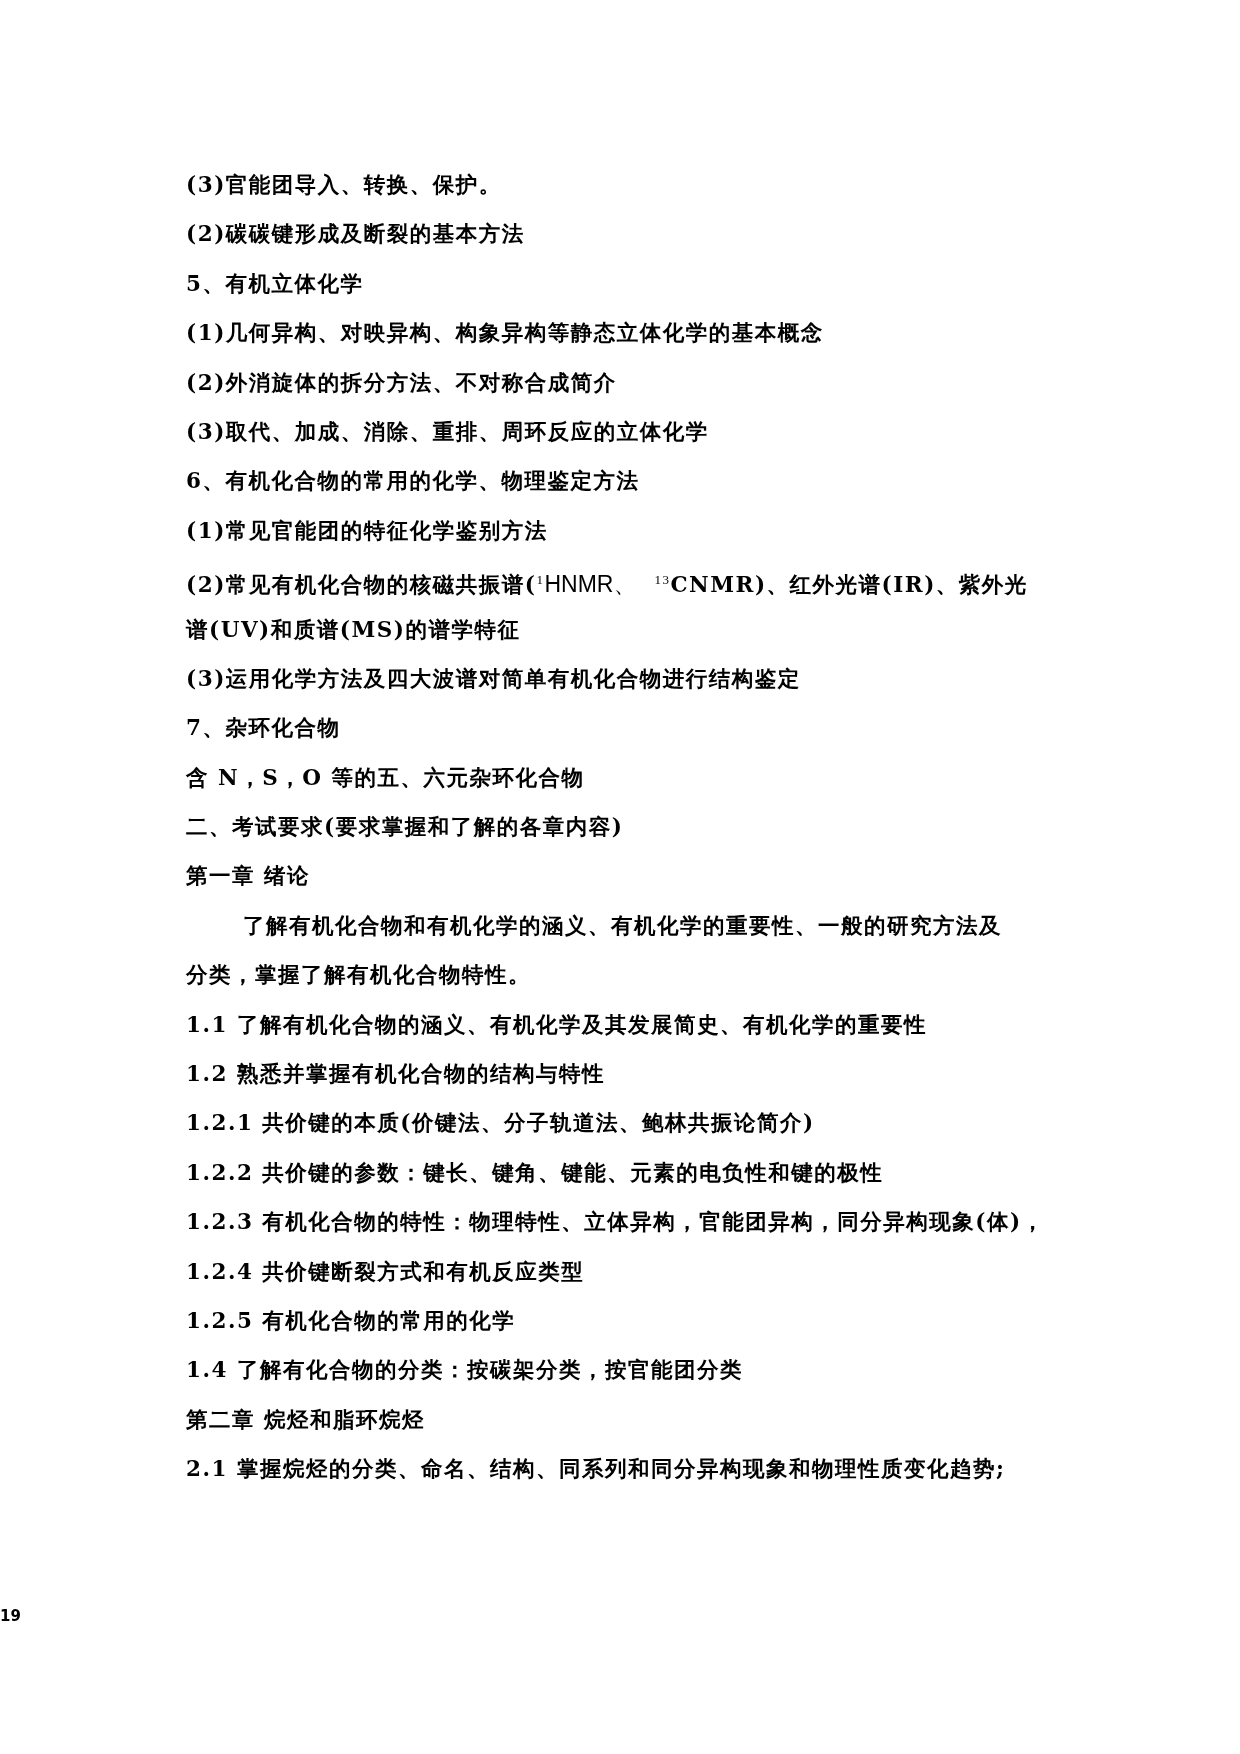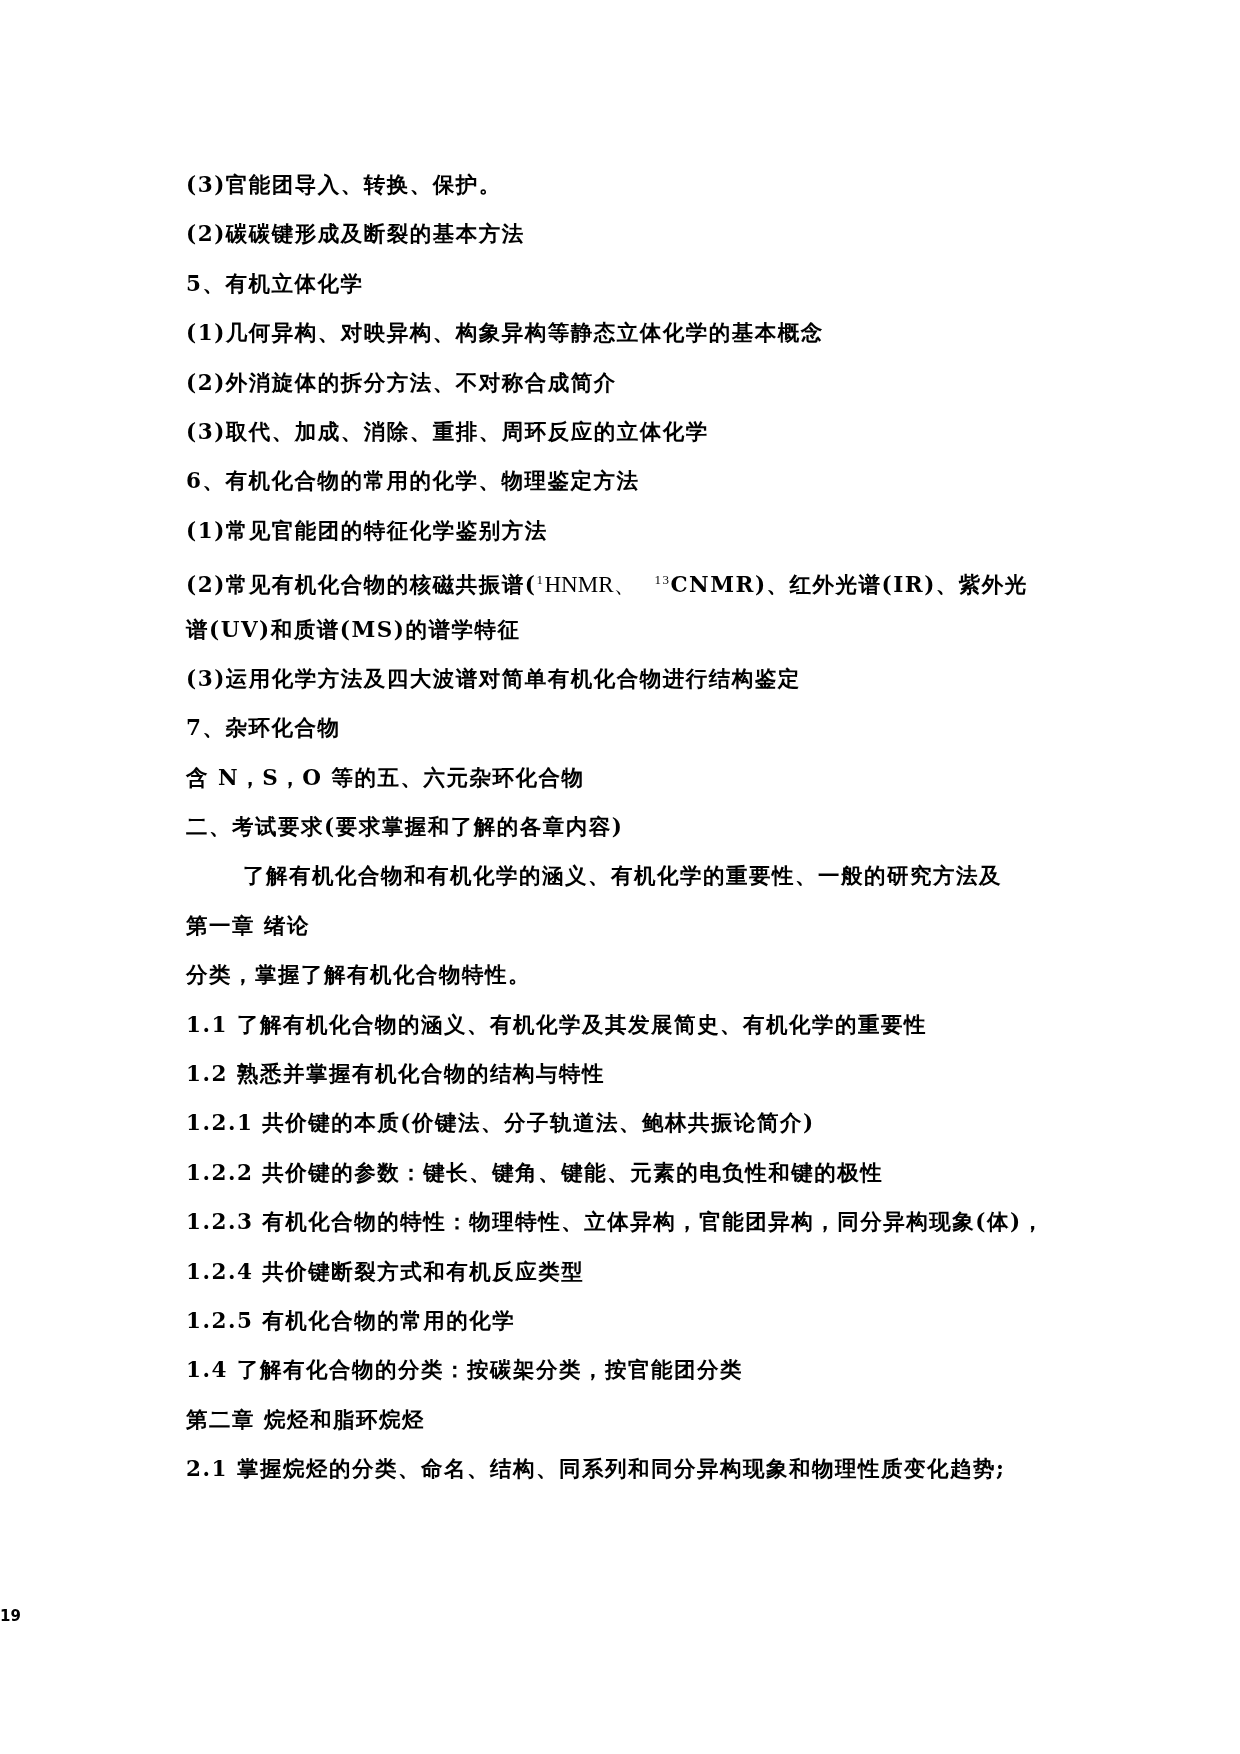--- a/index.html
+++ b/index.html
@@ -10,21 +10,21 @@
   }
   .page-content {
     position: absolute; left: 186px; top: 160px; width: 880px;
   }
   .line {
     height: 49.4px; line-height: 49.4px;
     font-size: 21.5px; white-space: nowrap; font-weight: bold;
     letter-spacing: 1.5px;
   }
   .indent { padding-left: 57px; }
-  .latin { font-family: Liberation Serif, serif; font-weight: normal; letter-spacing: 0; font-size: 23px; }
+  .latin { font-family: Liberation Sans, sans-serif; font-weight: normal; letter-spacing: 0; font-size: 23px; }
   sup { font-size: 13px; vertical-align: 8px; font-family: "Liberation Serif", serif; font-weight: normal; }
   .page-number {
     position: absolute; top: 1607px; left: 0; width: 1240px; text-align: left;
     font-family: "DejaVu Sans", sans-serif; font-size: 15px; font-weight: bold;
   }
 </style>
 </head>
 <body>
 
 <div class="page-content">
@@ -35,22 +35,22 @@
   <div class="line">(2)外消旋体的拆分方法、不对称合成简介</div>
   <div class="line">(3)取代、加成、消除、重排、周环反应的立体化学</div>
   <div class="line">6、有机化合物的常用的化学、物理鉴定方法</div>
   <div class="line">(1)常见官能团的特征化学鉴别方法</div>
   <div class="line"><span>(2)常见有机化合物的核磁共振谱(</span><sup>1</sup><span class="latin">HNMR、</span>&nbsp;&nbsp;<sup>13</sup><span>CNMR)、红外光谱(IR)、紫外光</span></div>
   <div class="line">谱(UV)和质谱(MS)的谱学特征</div>
   <div class="line">(3)运用化学方法及四大波谱对简单有机化合物进行结构鉴定</div>
   <div class="line">7、杂环化合物</div>
   <div class="line">含 N，S，O 等的五、六元杂环化合物</div>
   <div class="line">二、考试要求(要求掌握和了解的各章内容)</div>
+  <div class="line">第一章 绪论</div>
   <div class="line indent">了解有机化合物和有机化学的涵义、有机化学的重要性、一般的研究方法及</div>
-  <div class="line">第一章 绪论</div>
   <div class="line">分类，掌握了解有机化合物特性。</div>
   <div class="line">1.1  了解有机化合物的涵义、有机化学及其发展简史、有机化学的重要性</div>
   <div class="line">1.2  熟悉并掌握有机化合物的结构与特性</div>
   <div class="line">1.2.1  共价键的本质(价键法、分子轨道法、鲍林共振论简介)</div>
   <div class="line">1.2.2  共价键的参数：键长、键角、键能、元素的电负性和键的极性</div>
   <div class="line">1.2.3  有机化合物的特性：物理特性、立体异构，官能团异构，同分异构现象(体)，</div>
   <div class="line">1.2.4  共价键断裂方式和有机反应类型</div>
   <div class="line">1.2.5  有机化合物的常用的化学</div>
   <div class="line">1.4  了解有化合物的分类：按碳架分类，按官能团分类</div>
   <div class="line">第二章 烷烃和脂环烷烃</div>

